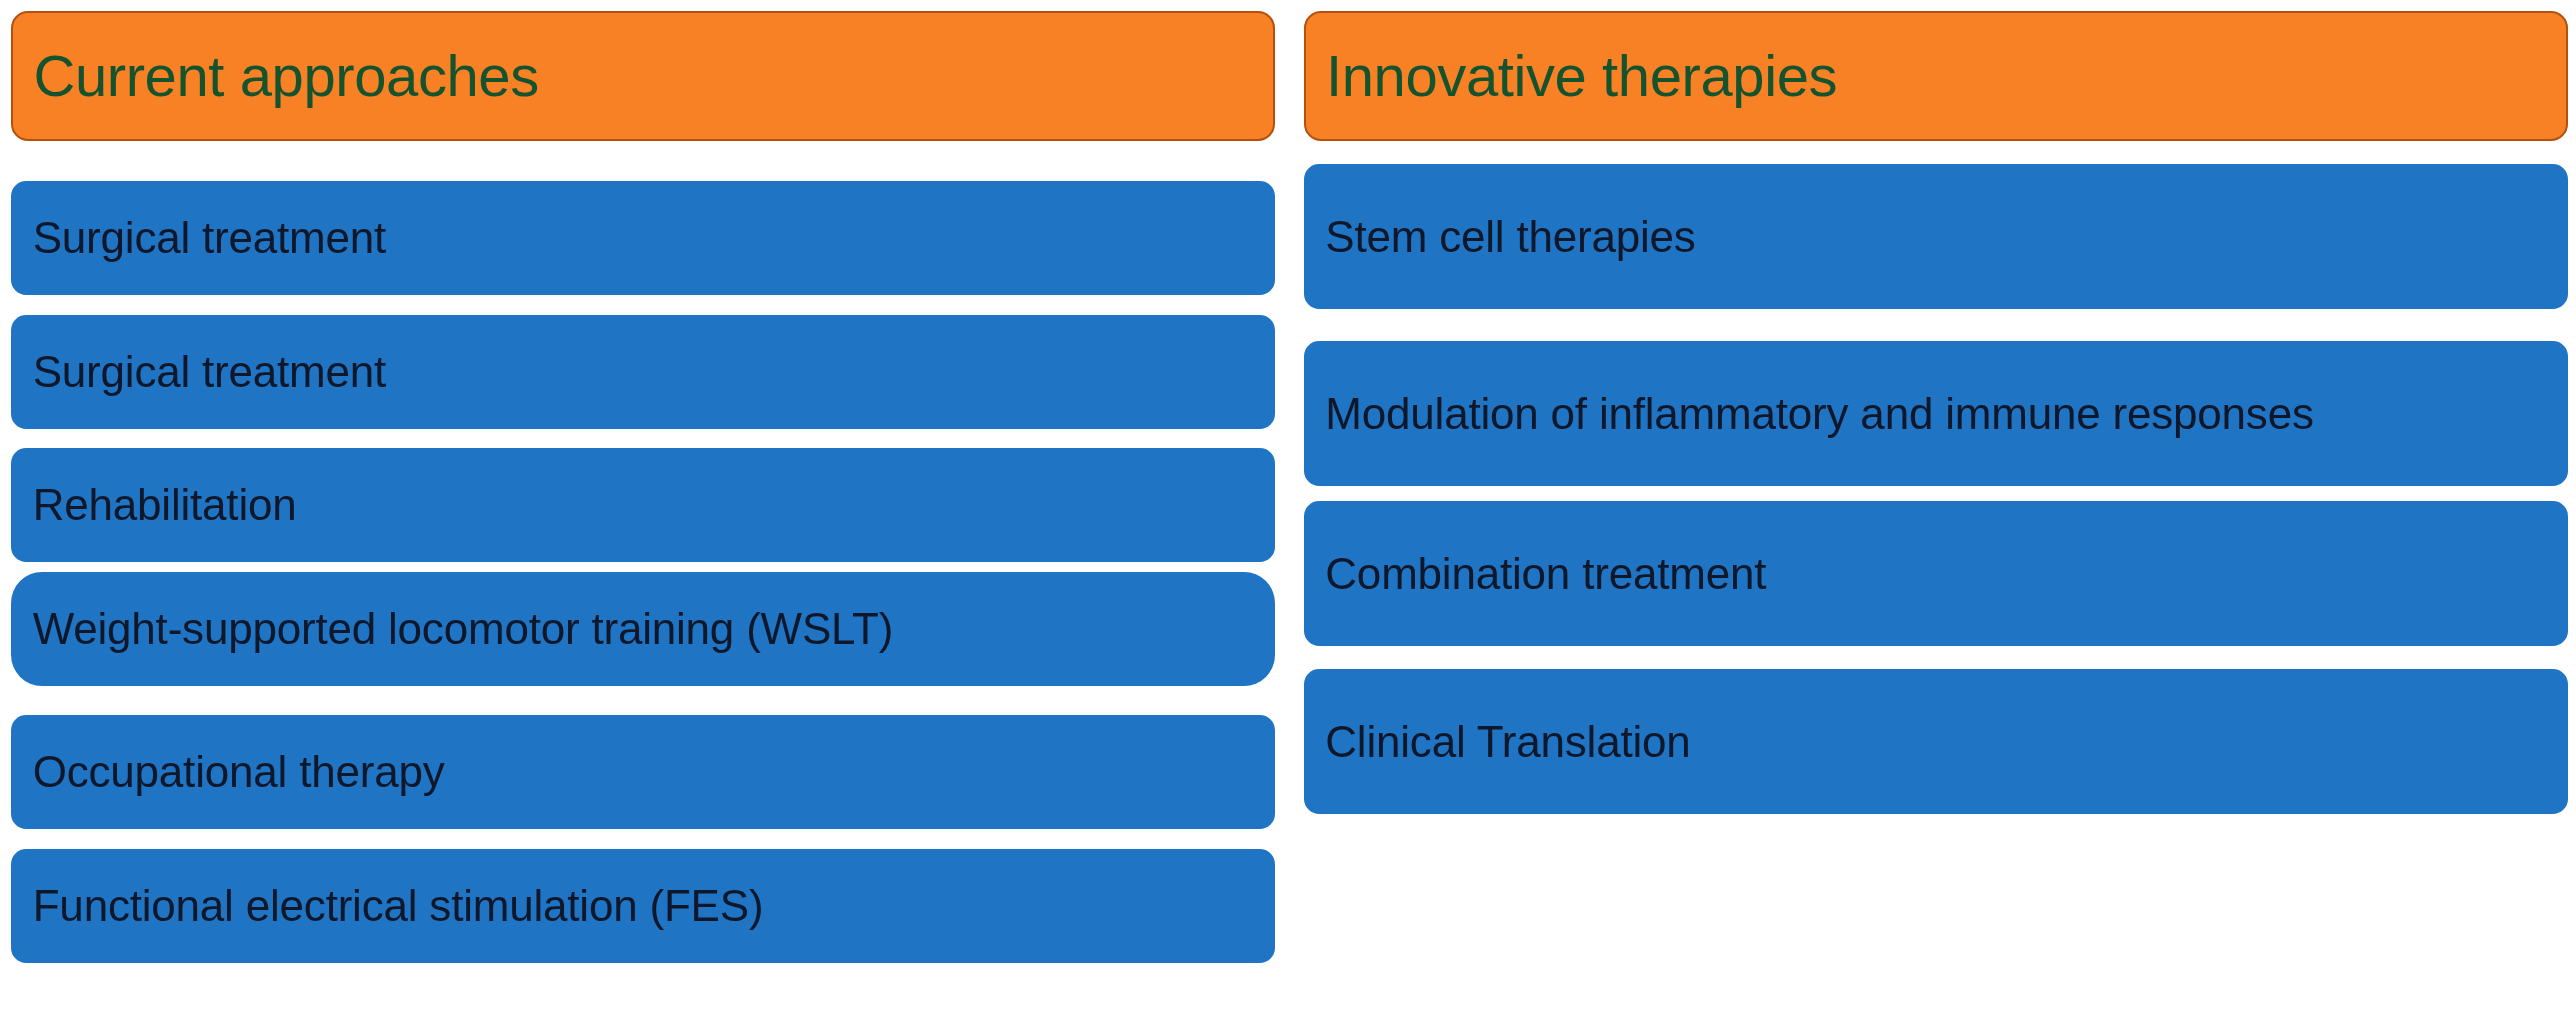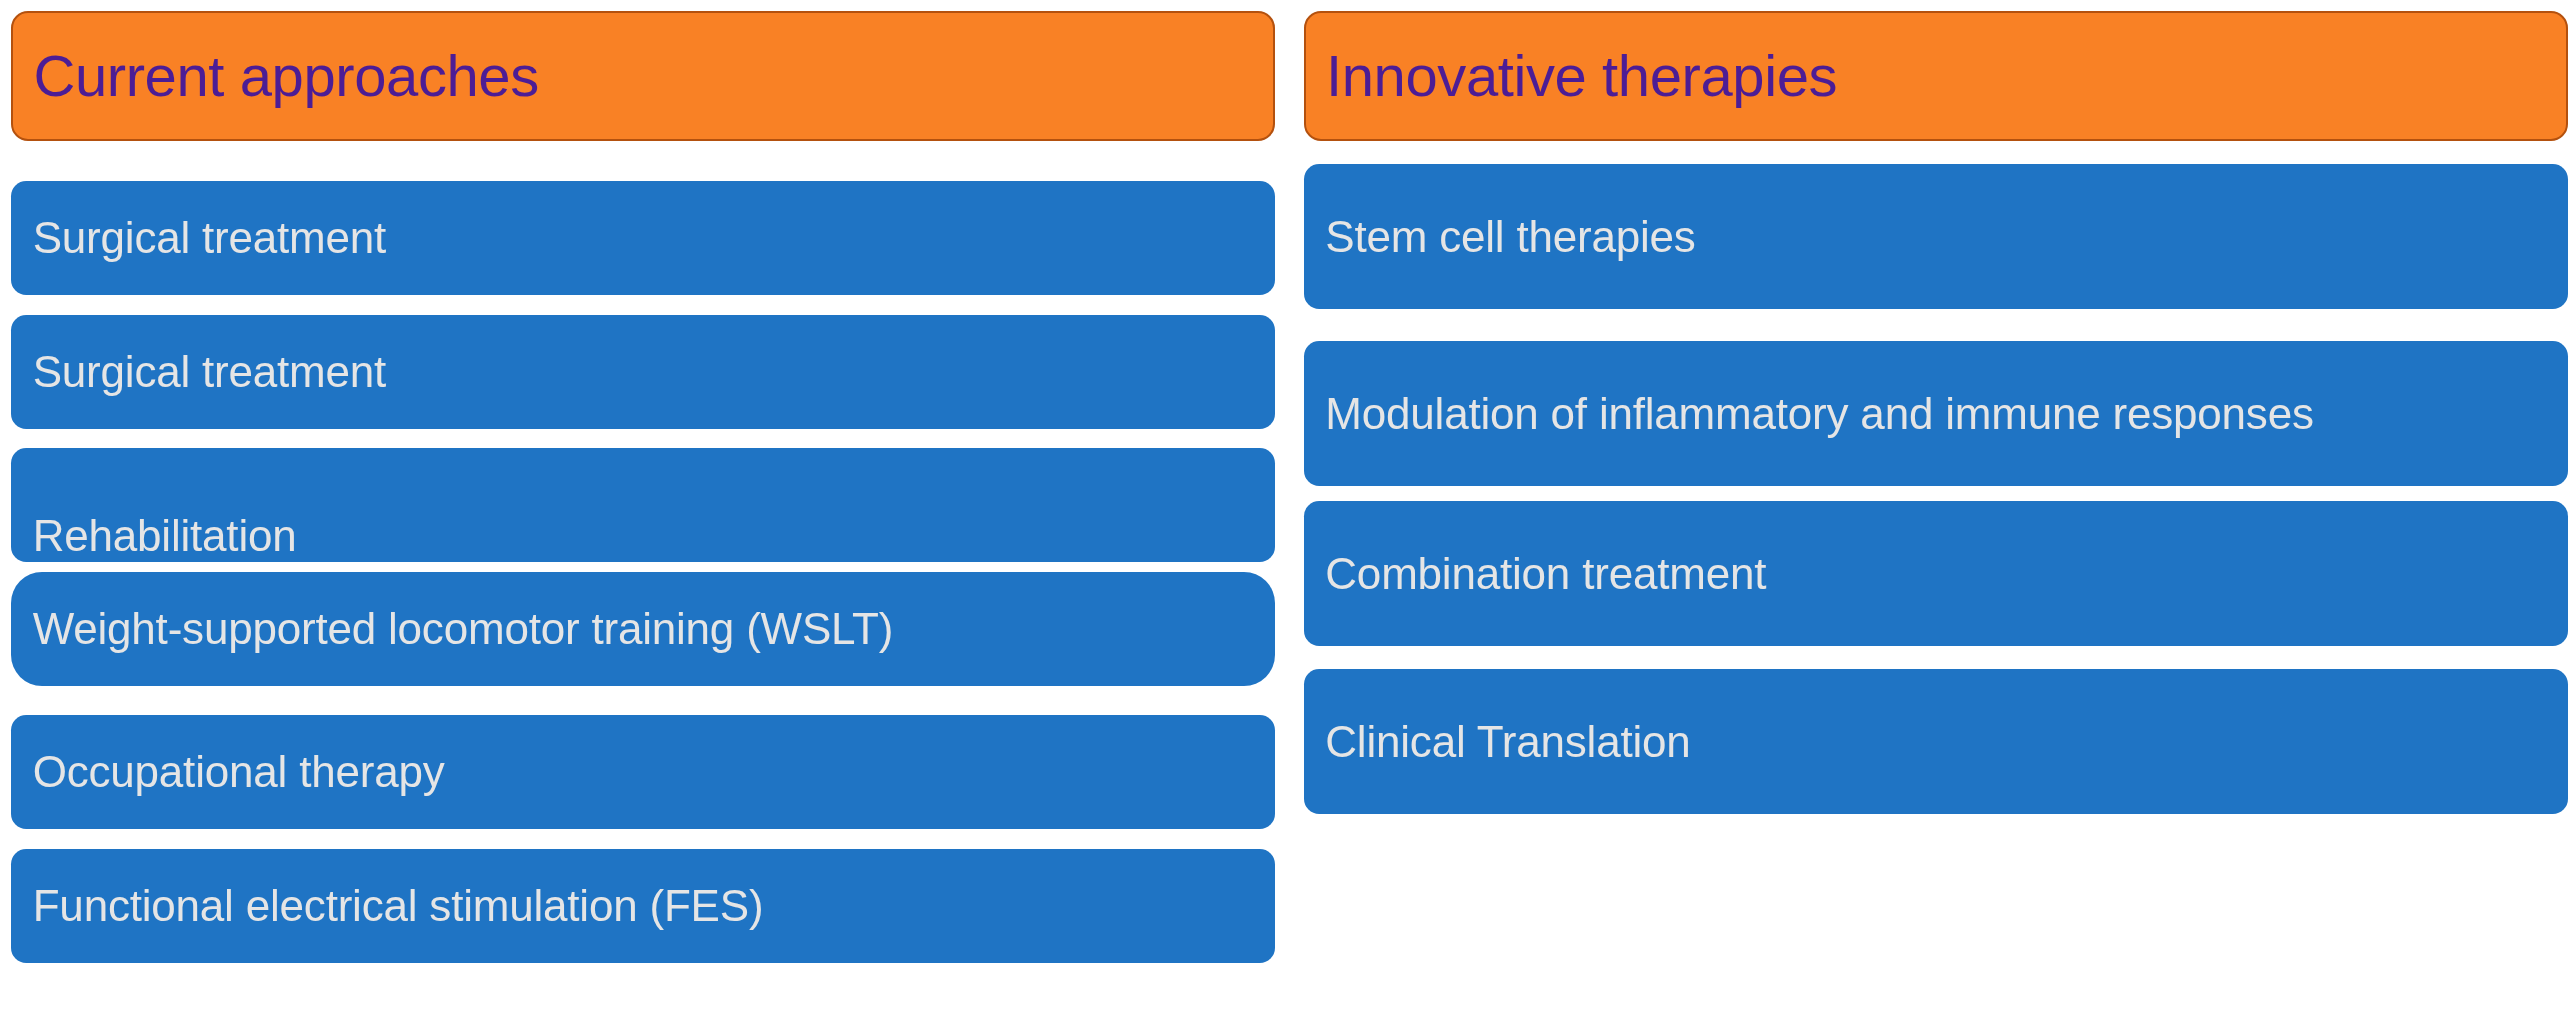--- a/index.html
+++ b/index.html
@@ -39,53 +39,53 @@
     height: 130px;
     box-sizing: border-box;
     background: #F98125;
     border: 2.3px solid #B4510E;
     border-radius: 17px;
     display: flex;
     align-items: center;
     padding: 0 20px;
   }
   .header-label {
-    color: #4c1d95;
+    color: #14532d;
     font-size: 58px;
     line-height: 1.05;
     font-weight: 400;
     letter-spacing: -0.4px;
     white-space: nowrap;
   }
 
   
   .item-box {
     position: absolute;
     left: 0;
     width: 100%;
     box-sizing: border-box;
     background: #1F74C4;
     border-radius: 15.2px;
     display: flex;
     align-items: center;
     padding: 0 21.3px;
   }
   .item-label {
-    color: #e5e5e5;
+    color: #0f172a;
     font-size: 44px;
     line-height: 1.18;
     font-weight: 400;
     letter-spacing: -0.2px;
   }
 
   
   .column-left  .item-box { height: 114px; }
   .column-left  .item-box.i0 { top: 181px; }
   .column-left  .item-box.i1 { top: 315px; }
-  .column-left  .item-box.i2 { top: 448px; align-items: flex-end; }
+  .column-left  .item-box.i2 { top: 448px; }
   .column-left  .item-box.i3 { top: 572px; border-radius: 31px; }
   .column-left  .item-box.i4 { top: 715px; text-align: center; }
   .column-left  .item-box.i5 { top: 849px; }
 
   
   .column-right .item-box { height: 145px; }
   .column-right .item-box.i0 { top: 164px; }
   .column-right .item-box.i1 { top: 332px; margin-top: 8px; }
   .column-right .item-box.i2 { top: 499px; }
   .column-right .item-box.i3 { top: 667px; }

